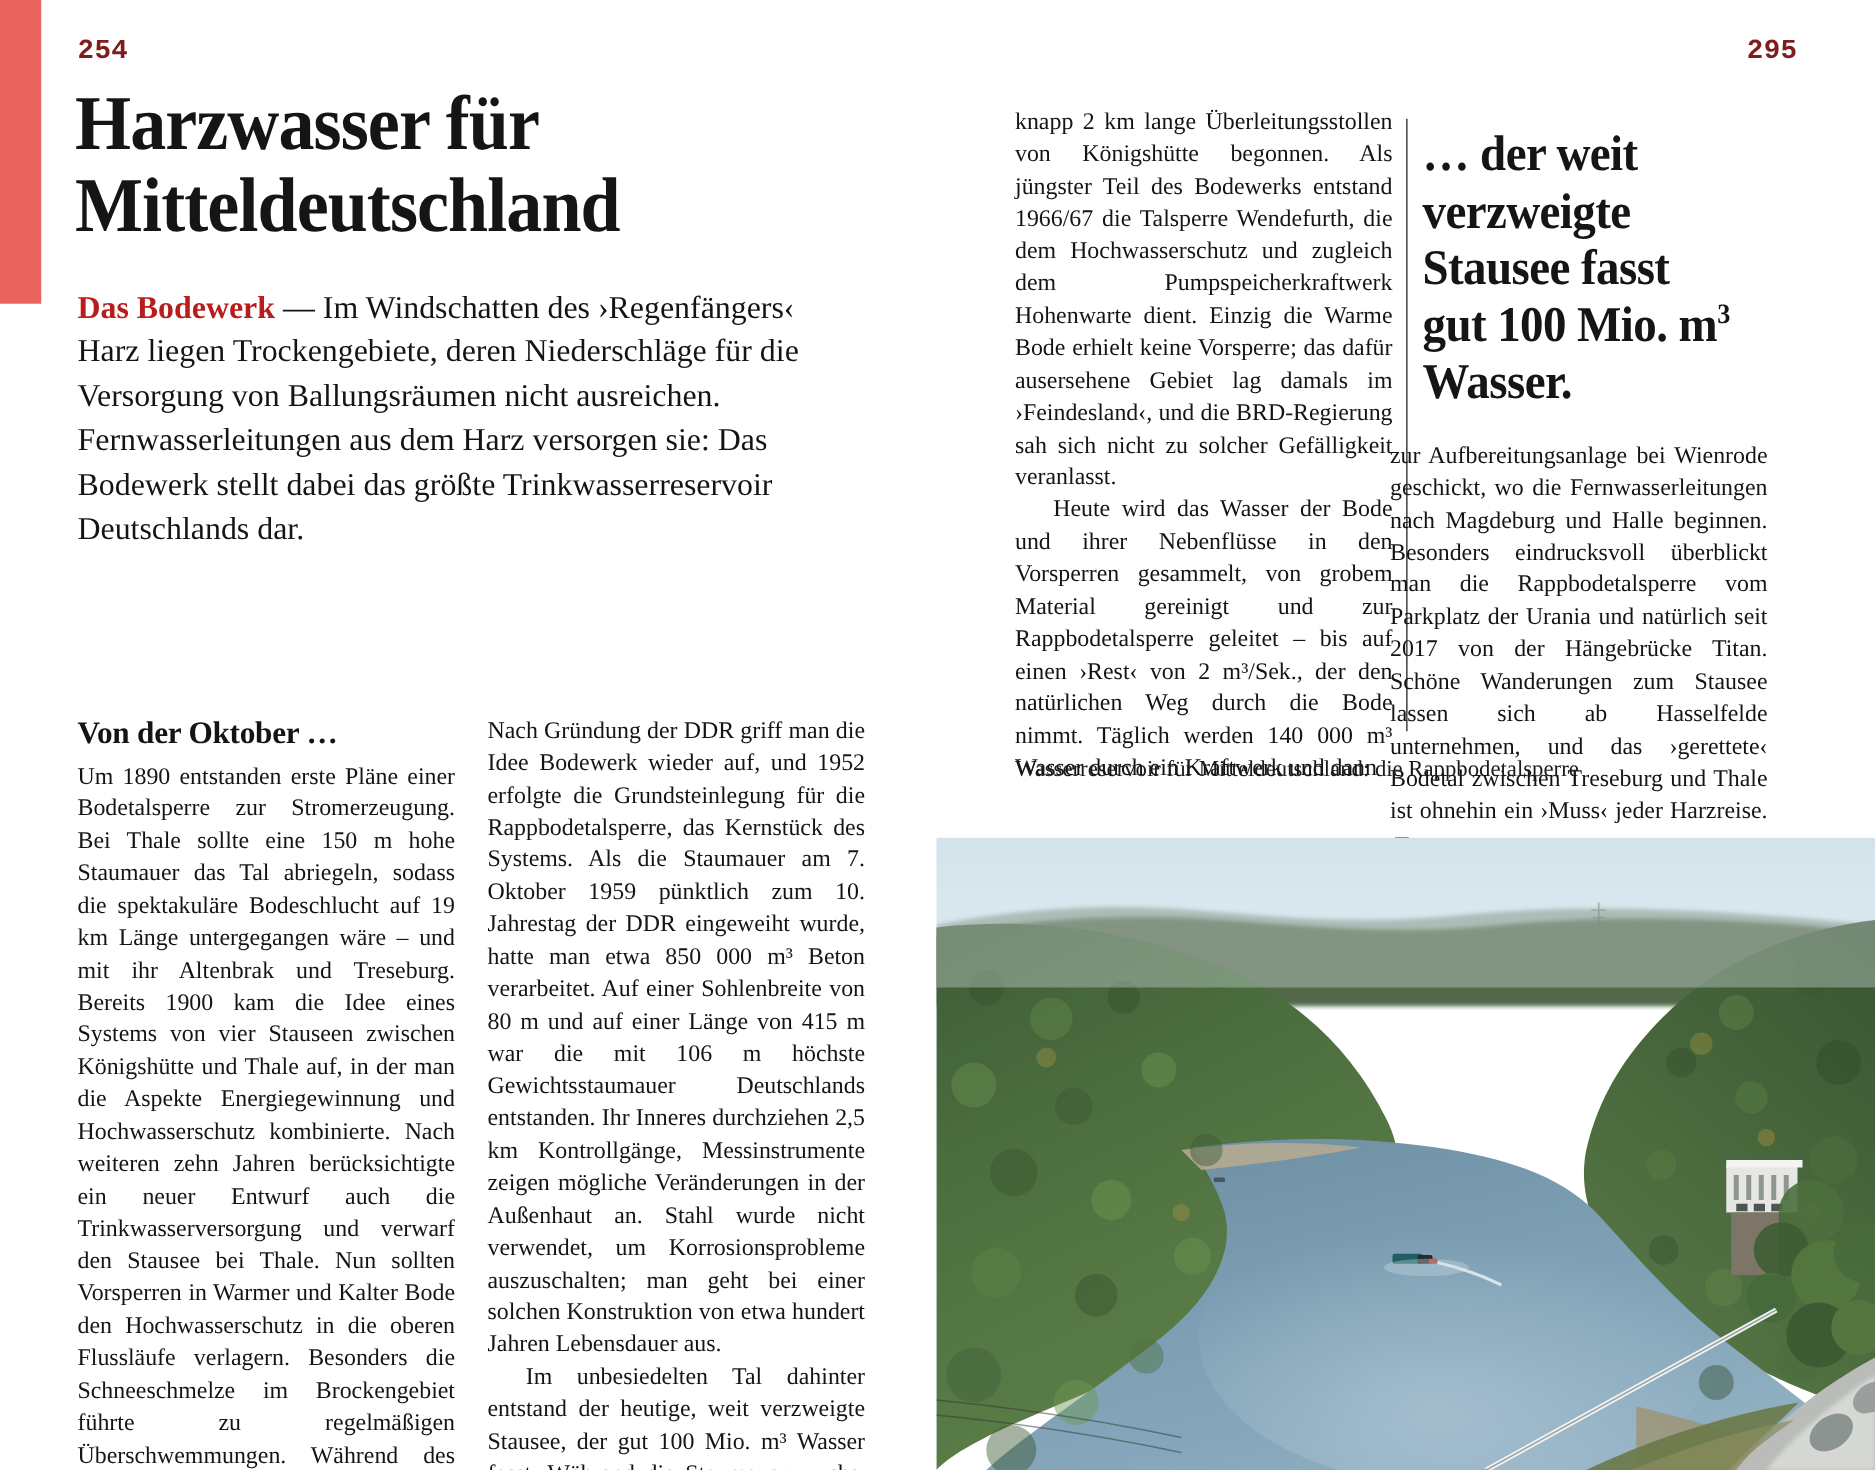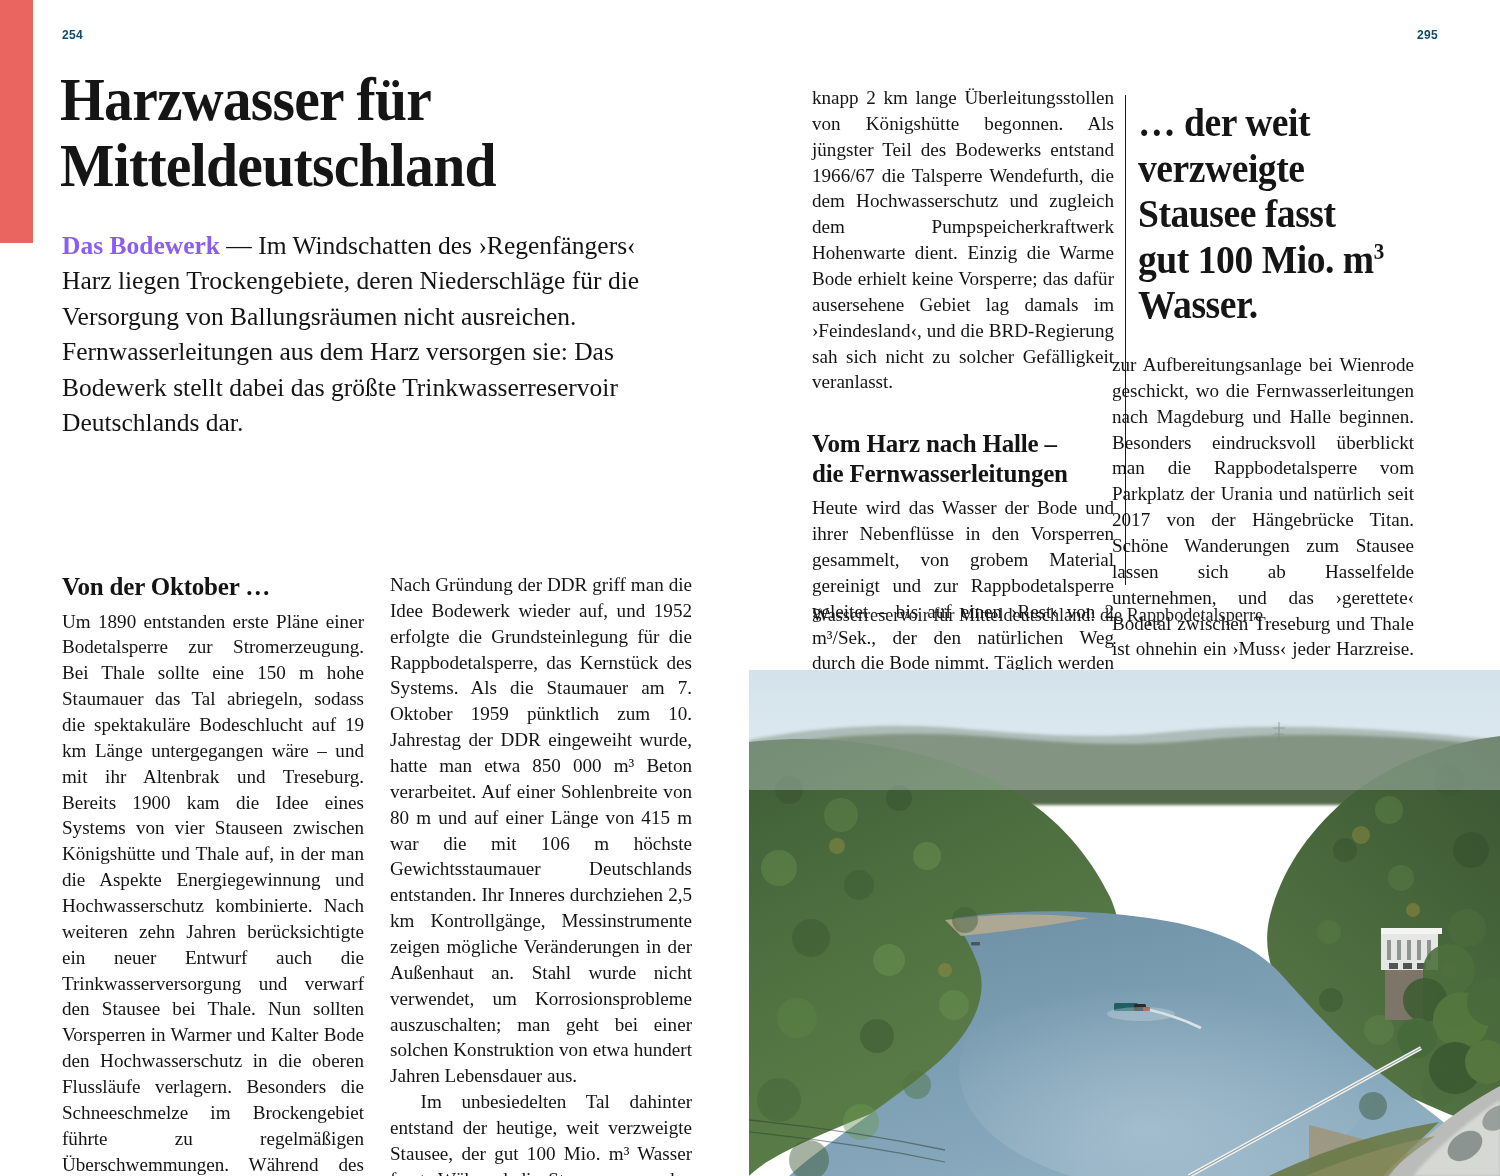--- a/index.html
+++ b/index.html
@@ -24,25 +24,25 @@
     top: 0;
     width: 33px;
     height: 243px;
     background: #ea6560;
   }
 
   
   .folio {
     position: absolute;
     top: 28px;
-    font-family: Liberation Sans, sans-serif;
-    font-weight: bold;
-    font-size: 12px;
+    font-family: Liberation Mono, monospace;
+    font-weight: bold;
+    font-size: 22px;
     letter-spacing: 0.3px;
-    color: #0c4a6e;
+    color: #7f1d1d;
   }
   .folio-left  { left: 62px; }
   .folio-right { right: 62px; }
 
   
   .headline {
     position: absolute;
     left: 60px;
     top: 66px;
     width: 660px;
@@ -60,21 +60,21 @@
   .standfirst {
     position: absolute;
     left: 62px;
     top: 228px;
     width: 625px;
     font-size: 25.5px;
     line-height: 1.39;
     text-align: left;
   }
   .standfirst .lead-in {
-    color: #8b5cf6;
+    color: #b91c1c;
     font-weight: bold;
   }
 
   
   .col {
     position: absolute;
     font-size: 19.1px;
     line-height: 1.355;
     text-align: justify;
     text-justify: inter-word;
@@ -190,24 +190,20 @@
     <p>Um 1890 entstanden erste Pläne einer Bodetalsperre zur Stromerzeugung. Bei Thale sollte eine 150 m hohe Staumauer das Tal abriegeln, sodass die spektakuläre Bodeschlucht auf 19 km Länge untergegangen wäre – und mit ihr Altenbrak und Treseburg. Bereits 1900 kam die Idee eines Systems von vier Stauseen zwischen Königshütte und Thale auf, in der man die Aspekte Energiegewinnung und Hochwasserschutz kombinierte. Nach weiteren zehn Jahren berücksichtigte ein neuer Entwurf auch die Trinkwasserversorgung und verwarf den Stausee bei Thale. Nun sollten Vorsperren in Warmer und Kalter Bode den Hochwasserschutz in die oberen Flussläufe verlagern. Besonders die Schneeschmelze im Brockengebiet führte zu regelmäßigen Überschwemmungen. Während des verheerenden Hochwassers im Jahr 1925/26 wälzten sich statt der üblichen 4–5 m³ etwa 330 m³/Sek. zu Tal.</p>
   </div>
 
   <div class="col col-2">
     <p>Nach Gründung der DDR griff man die Idee Bodewerk wieder auf, und 1952 erfolgte die Grundsteinlegung für die Rappbodetalsperre, das Kernstück des Systems. Als die Staumauer am 7. Oktober 1959 pünktlich zum 10. Jahrestag der DDR eingeweiht wurde, hatte man etwa 850 000 m³ Beton verarbeitet. Auf einer Sohlenbreite von 80 m und auf einer Länge von 415 m war die mit 106 m höchste Gewichtsstaumauer Deutschlands entstanden. Ihr Inneres durchziehen 2,5 km Kontrollgänge, Messinstrumente zeigen mögliche Veränderungen in der Außenhaut an. Stahl wurde nicht verwendet, um Korrosionsprobleme auszuschalten; man geht bei einer solchen Konstruktion von etwa hundert Jahren Lebensdauer aus.</p>
     <p>Im unbesiedelten Tal dahinter entstand der heutige, weit verzweigte Stausee, der gut 100 Mio. m³ Wasser fasst. Während die Staumauer wuchs, wurden auch die vier Vorsperren sowie der</p>
   </div>
 
   <div class="col col-3">
     <p>knapp 2 km lange Überleitungsstollen von Königshütte begonnen. Als jüngster Teil des Bodewerks entstand 1966/67 die Talsperre Wendefurth, die dem Hochwasserschutz und zugleich dem Pumpspeicherkraftwerk Hohenwarte dient. Einzig die Warme Bode erhielt keine Vorsperre; das dafür ausersehene Gebiet lag damals im ›Feindesland‹, und die BRD-Regierung sah sich nicht zu solcher Gefälligkeit veranlasst.</p>
-    <h2 class="subhead subhead-3">
-      <span>Vom Harz nach Halle –</span><br>
-      <span>die Fernwasserleitungen</span>
-    </h2>
     <p>Heute wird das Wasser der Bode und ihrer Nebenflüsse in den Vorsperren gesammelt, von grobem Material gereinigt und zur Rappbodetalsperre geleitet – bis auf einen ›Rest‹ von 2 m³/Sek., der den natürlichen Weg durch die Bode nimmt. Täglich werden 140 000 m³ Wasser durch ein Kraftwerk und dann</p>
   </div>
 
   <div class="vrule"></div>
 
   <div class="pullquote">
     <div>… der weit</div>
     <div>verzweigte</div>
     <div>Stausee fasst</div>
     <div><span>gut 100 Mio. m</span><sup>3</sup></div>

